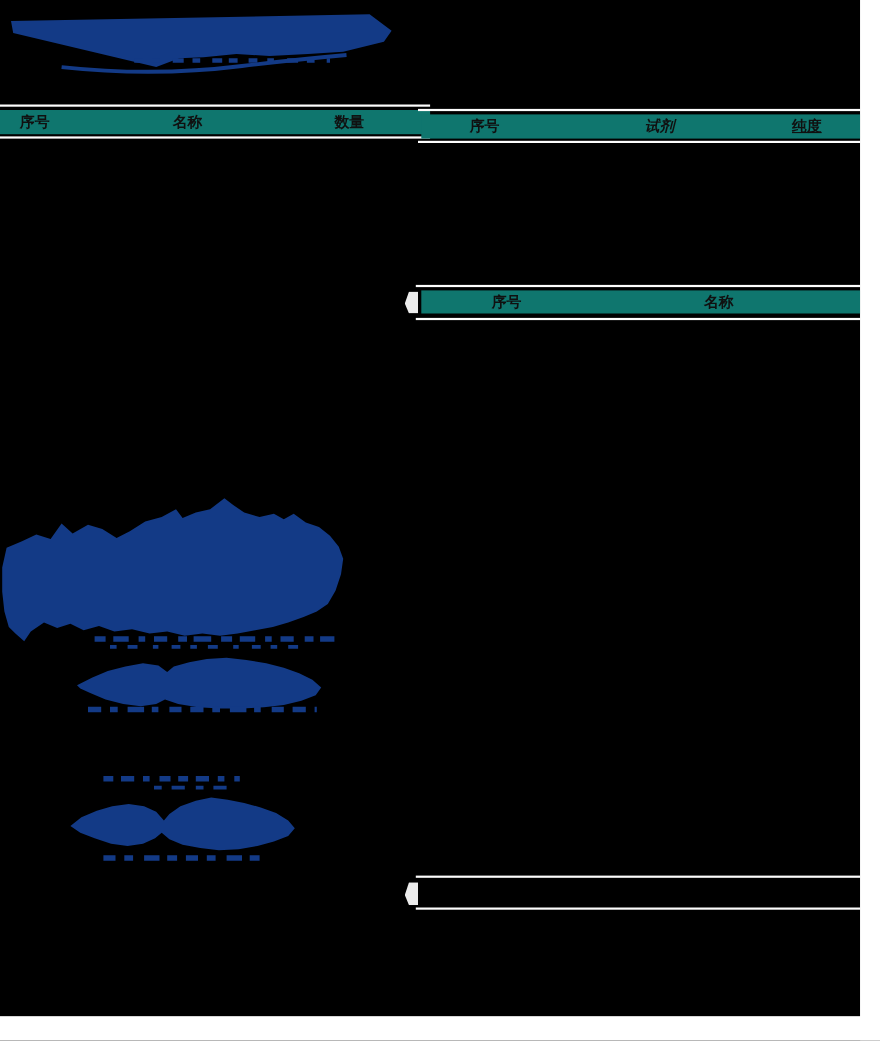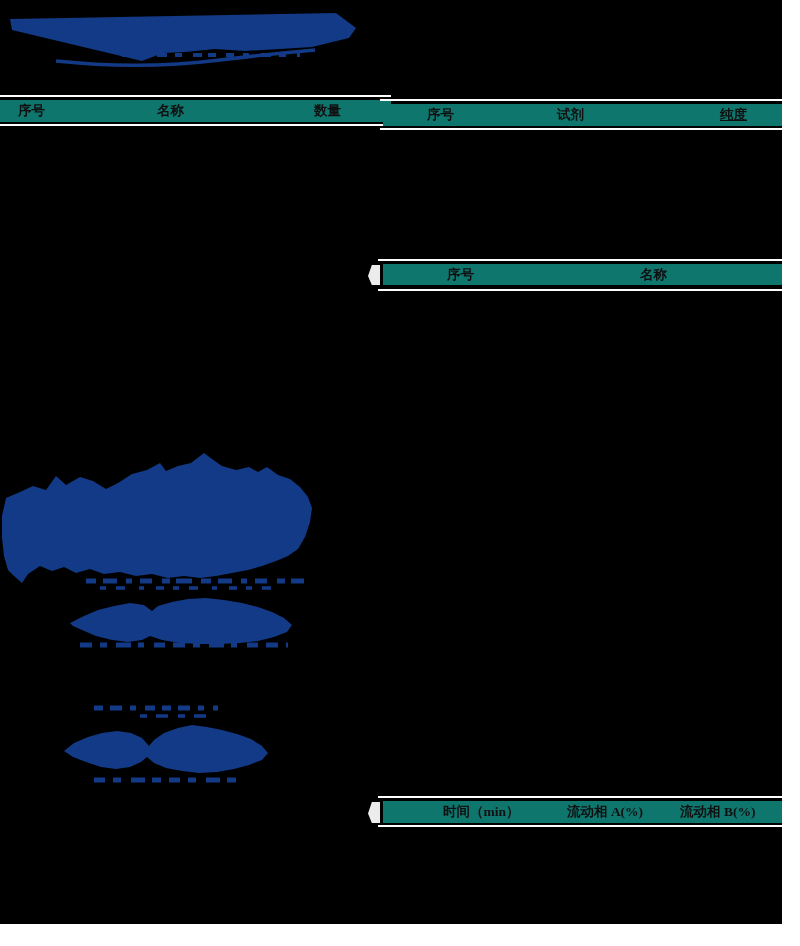--- a/index.html
+++ b/index.html
@@ -77,45 +77,40 @@
       <path d="M94,708 H218" stroke-width="5" stroke-dasharray="9 7 12 8 6 9 10 7"></path>
       <path d="M140,716 H215" stroke-width="3.5" stroke-dasharray="7 9 12 10"></path>
       <path d="M94,780 H243" stroke-width="5" stroke-dasharray="11 8 8 10 14 7 9 8"></path>
     </g>
   </svg>
 
   <div class="bar-line" style="left:0;top:95px;width:391px;"></div>
   <div class="bar" style="left:0;top:100px;width:391px;">
     <span class="lbl" style="left:18px;">序号</span>
     <span class="lbl" style="left:157px;">名称</span>
-    <span class="lbl" style="left:314px;">数量</span>
+    <span class="lbl" style="left:304px;">数量</span>
   </div>
   <div class="bar-line" style="left:0;top:124px;width:391px;"></div>
 
   <div class="bar-line" style="left:380px;top:99px;width:402px;"></div>
   <div class="bar" style="left:383px;top:104px;width:399px;">
     <span class="lbl" style="left:44px;">序号</span>
-    <span class="lbl" style="left:174px;">试剂</span>
+    <span class="lbl" style="left:203px;font-style:italic;">试剂</span>
     <span class="lbl" style="left:337px;text-decoration:underline;">纯度</span>
   </div>
   <div class="bar-line" style="left:380px;top:128px;width:402px;"></div>
 
   <div class="bar-line" style="left:378px;top:259px;width:404px;"></div>
   <div class="ribbon-end" style="left:368px;top:265px;"></div>
   <div class="bar" style="left:383px;top:264px;width:399px;height:21px;">
     <span class="lbl" style="left:64px;line-height:21px;">序号</span>
     <span class="lbl" style="left:257px;line-height:21px;">名称</span>
   </div>
   <div class="bar-line" style="left:378px;top:289px;width:404px;"></div>
 
   <div class="bar-line" style="left:378px;top:796px;width:404px;"></div>
   <div class="ribbon-end" style="left:368px;top:802px;height:21px;"></div>
-  <div class="bar" style="left:383px;top:801px;width:399px;">
-    <span class="lbl" style="left:60px;">时间（min）</span>
-    <span class="lbl" style="left:184px;">流动相 A(%)</span>
-    <span class="lbl" style="left:297px;">流动相 B(%)</span>
-  </div>
   <div class="bar-line" style="left:378px;top:825px;width:404px;"></div>
 
 </div>
 
 <div style="position:absolute;left:782px;top:0;width:18px;height:946px;background:#ffffff;"></div>
 <div style="position:absolute;left:0;top:924px;width:800px;height:22px;background:#ffffff;"></div>
 
 </body></html>

